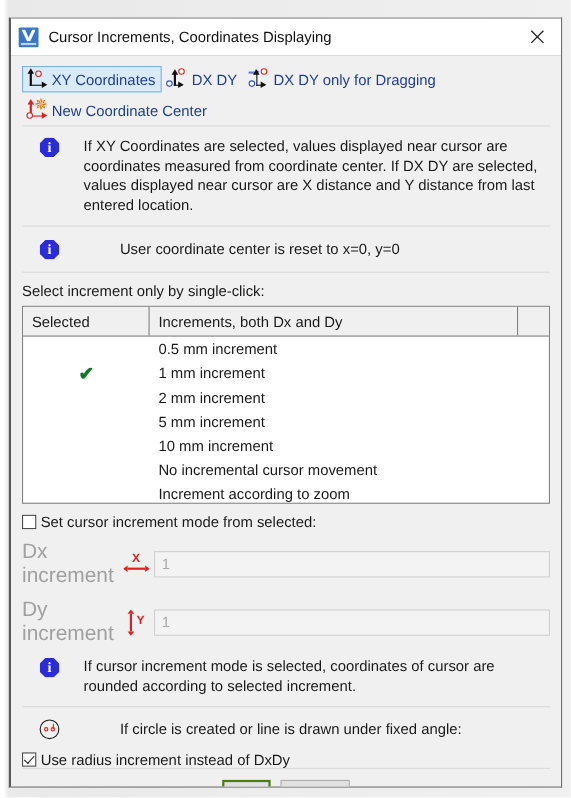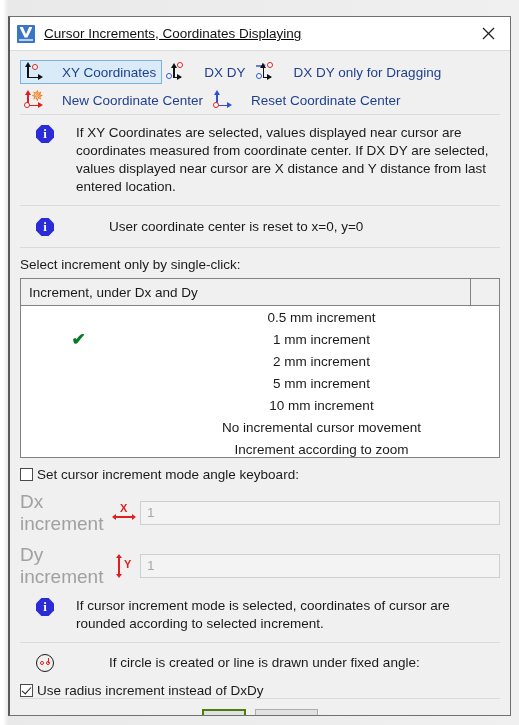--- a/index.html
+++ b/index.html
@@ -27,21 +27,20 @@
   }
   
   .titlebar {
     height: 33px;
     background: #ffffff;
     border-bottom: 1px solid #dcdcdc;
     display: flex;
     align-items: center;
     flex: none;
     position: relative;
-    text-decoration: underline;
   }
   .app-icon {
     width: 18px; height: 18px;
     margin-left: 7px;
     background: #3876c8;
     position: relative;
     flex: none;
     border-radius: 1px;
   }
   .app-icon::before {
@@ -99,21 +98,20 @@
   }
   .tool-row.first { margin-top: 7px; }
   .tool-btn {
     display: flex;
     align-items: center;
     height: 24px;
     padding: 0 5px 0 2px;
     box-sizing: border-box;
     border: 1px solid transparent;
     white-space: nowrap;
-    gap: 15px;
   }
   .tool-btn.active {
     background: #d9ebf9;
     border: 1px solid #7ab3e0;
   }
   .tool-label {
     font-size: 13.5px;
     color: #1f3f8f;
     margin-left: 4px;
   }
@@ -262,21 +260,21 @@
     color: #1a1a1a;
     display: flex;
     align-items: center;
     padding-left: 8px;
     box-sizing: border-box;
     border-right: 1px solid #828282;
   }
   .lh.c1 { width: 115px; }
   .lh.c2 { flex: 1 1 auto; }
   .lh.c3 { width: 28px; border-right: none; }
-  .list-body { flex: 1 1 auto; overflow: hidden; text-align: center; }
+  .list-body { flex: 1 1 auto; overflow: hidden; }
   .lrow {
     display: flex;
     align-items: center;
     height: 22px;
   }
   .lcell-check {
     width: 115px;
     flex: none;
     display: flex;
     align-items: center;
@@ -504,30 +502,20 @@
           <span class="ico ico-new">
             <span class="ax-v"></span>
               <span class="ax-h"></span>
             <span class="arw-up"></span>
               <span class="arw-rt"></span>
             <span class="dot-red"></span>
             <span class="star">✵</span>
           </span>
           <span class="tool-label">New Coordinate Center</span>
         </div>
-        <div class="tool-btn">
-          <span class="ico ico-reset">
-            <span class="ax-v"></span>
-              <span class="ax-h"></span>
-            <span class="arw-up"></span>
-              <span class="arw-rt"></span>
-            <span class="dot-red"></span>
-          </span>
-          <span class="tool-label">Reset Coordinate Center</span>
-        </div>
       </div>
 
       <div class="hr"></div>
 
       <div class="info-row">
         <div class="info-icon">
             <div class="octagon"></div>
           </div>
         <div class="info-text">If XY Coordinates are selected, values displayed near cursor are coordinates measured from coordinate center. If DX DY are selected, values displayed near cursor are X distance and Y distance from last entered location.</div>
       </div>
@@ -540,21 +528,22 @@
           </div>
         <div class="info-text">User coordinate center is reset to x=0, y=0</div>
       </div>
 
       <div class="hr"></div>
 
       <div class="sec-label">Select increment only by single-click:</div>
 
       <div class="listbox">
         <div class="list-head">
-          <div class="lh c2">Increment, under Dx and Dy</div>
+          <div class="lh c1">Selected</div>
+          <div class="lh c2">Increments, both Dx and Dy</div>
           <div class="lh c3"></div>
         </div>
         <div class="list-body" id="list-body">
             <div class="lrow">
               <div class="lcell-check"></div>
               <div class="lcell-text">0.5 mm increment</div>
             </div>
             <div class="lrow">
               <div class="lcell-check">✔</div>
               <div class="lcell-text">1 mm increment</div>
@@ -577,21 +566,21 @@
             </div>
             <div class="lrow">
               <div class="lcell-check"></div>
               <div class="lcell-text">Increment according to zoom</div>
             </div>
           </div>
       </div>
 
       <div class="cb-row">
         <span class="cbox" id="cb-keyboard"></span>
-        <span class="cb-label">Set cursor increment mode angle keyboard:</span>
+        <span class="cb-label">Set cursor increment mode from selected:</span>
       </div>
 
       <div class="field-row">
         <span class="field-label">Dx increment</span>
         <span class="mini-ico dxi">
           <span class="lbl">X</span>
           <span class="bar"></span>
         </span>
         <span class="txtbox">1</span>
       </div>

